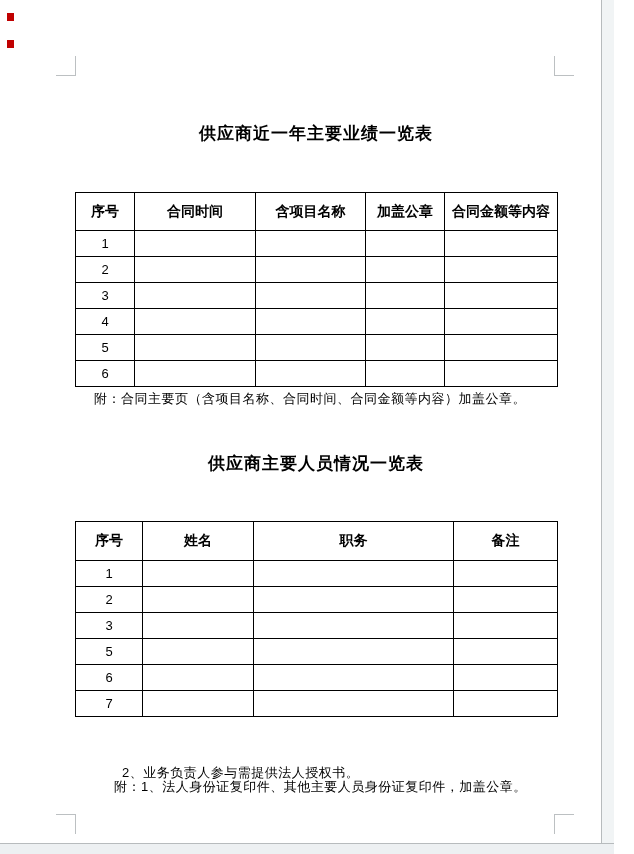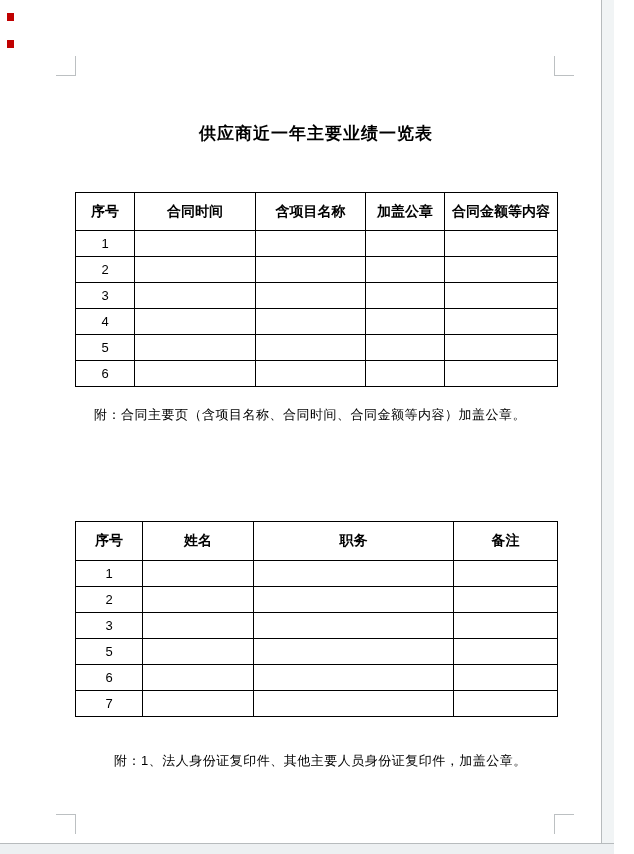--- a/index.html
+++ b/index.html
@@ -89,22 +89,22 @@
     font-weight: normal;
   }
 
   .note {
     position: absolute;
     font-size: 13px;
     color: #000000;
     white-space: nowrap;
     letter-spacing: 0.5px;
   }
-  .note-1 { left: 94px; top: 390px; margin-top: 16px; }
-  .note-2a { left: 94px; top: 752px; padding-left: 20px; }
+  .note-1 { left: 94px; top: 390px; }
+  .note-2a { left: 94px; top: 778px; padding-left: 20px; }
   .note-2b { left: 122px; top: 764px; }
 </style>
 </head>
 <body>
 
 <div class="viewport">
 
   <span class="red-mark m1"></span>
   <span class="red-mark m2"></span>
 
@@ -171,20 +171,21 @@
       <td></td>
       <td></td>
       <td></td>
       <td></td>
     </tr>
   </tbody>
     </table>
 
   <div class="note note-1">附：合同主要页（含项目名称、合同时间、合同金额等内容）加盖公章。</div>
 
+  <div class="doc-title title-2">供应商主要人员情况一览表</div>
 
   <table class="doc-table table-2">
     <colgroup>
       <col style="width:67px">
         <col style="width:111px">
         <col style="width:200px">
         <col style="width:104px">
     </colgroup>
     <tbody>
         <tr>
@@ -226,17 +227,18 @@
     <tr>
       <td>7</td>
       <td></td>
       <td></td>
       <td></td>
     </tr>
   </tbody>
     </table>
 
   <div class="note note-2a">附：1、法人身份证复印件、其他主要人员身份证复印件，加盖公章。</div>
+  <div class="note note-2b">2、业务负责人参与需提供法人授权书。</div>
 
   <div class="edge-right"></div>
   <div class="edge-bottom"></div>
 
 </div>
 
 </body></html>

